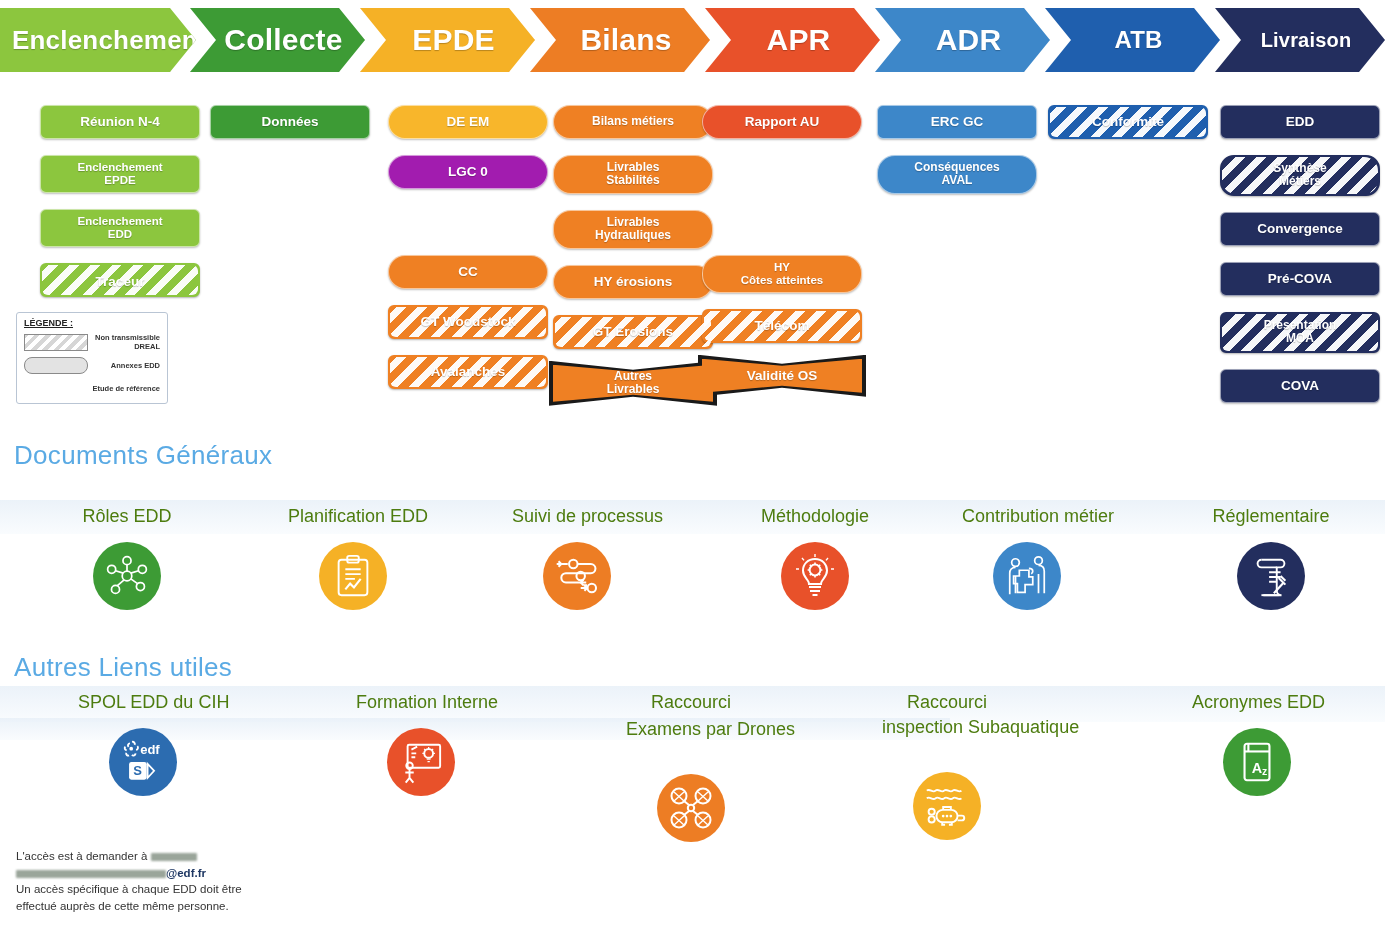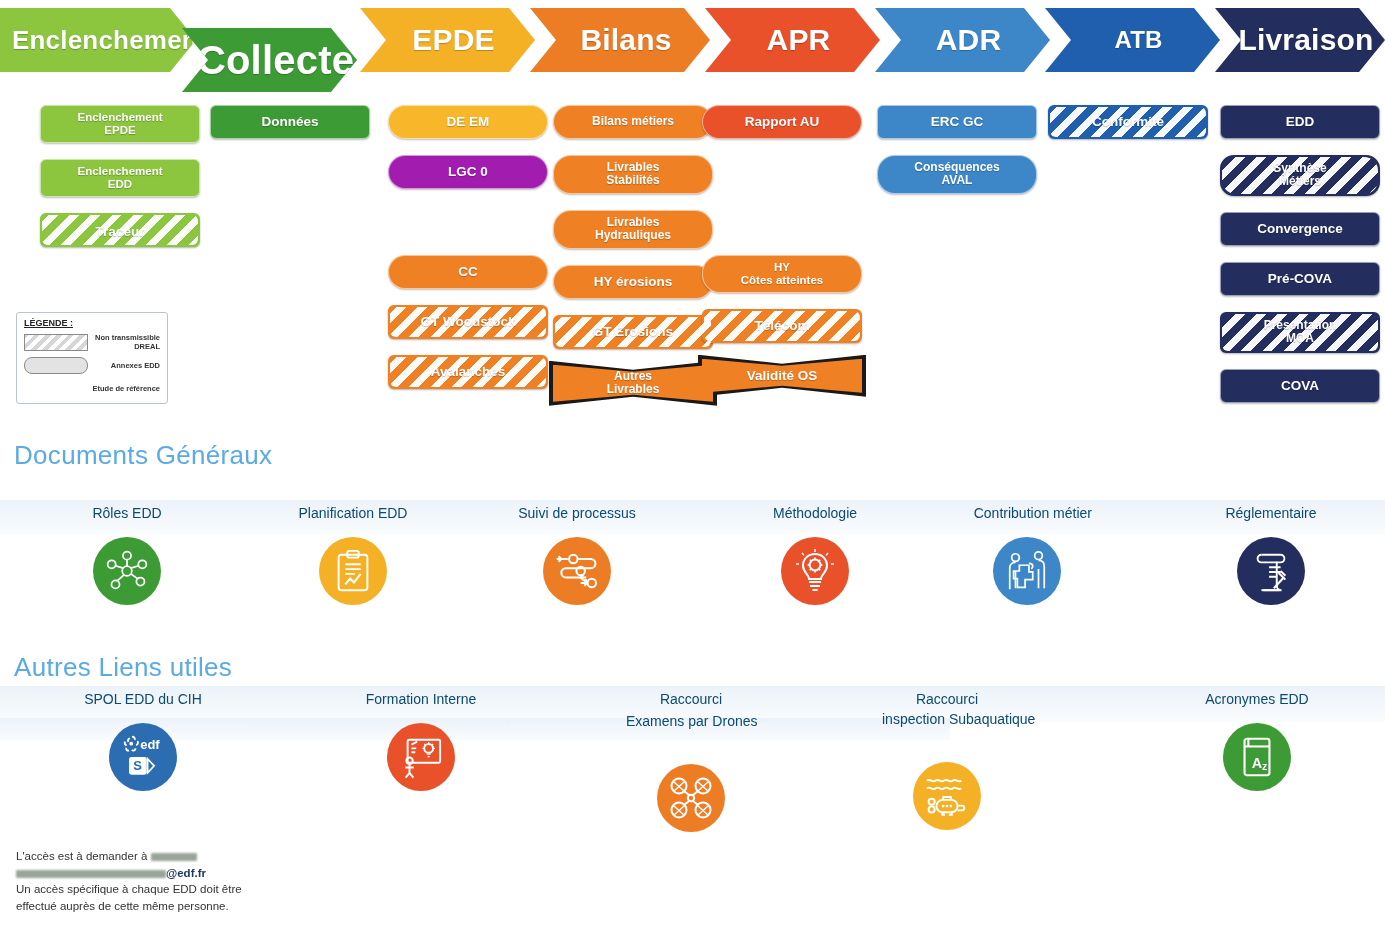--- a/index.html
+++ b/index.html
@@ -67,21 +67,21 @@
   #legend .sw.hatch{border:1px solid #8a8a8a;
         background:repeating-linear-gradient(-45deg,#fff 0 4px,#d6d6d6 4px 8px);}
   #legend .sw.pill{border:1px solid #8a8a8a;border-radius:8px;background:#e3e3e3;}
   #legend .cap{flex:1;text-align:right;font-size:7.5px;color:#333;font-weight:600;}
 
   
   .sec-h{position:absolute;font-size:26px;font-weight:400;color:#5aaae4;letter-spacing:.3px;}
 
   
   .tile{position:absolute;text-align:center;}
-  .tile .cap{font-size:14px;color:#0c4a6e;line-height:1.25;white-space:nowrap;}
+  .tile .cap{font-size:18px;color:#4d7c0f;line-height:1.25;white-space:nowrap;}
   .tile .circ{width:68px;height:68px;border-radius:50%;margin:14px auto 0;
               display:flex;align-items:center;justify-content:center;}
   .tile .circ svg{display:block;}
 
   
   #footer{position:absolute;left:16px;top:848px;width:300px;font-size:11.5px;color:#333;line-height:1.45;}
   #footer .redact{display:inline-block;height:8px;background:#9aa59a;border-radius:1px;vertical-align:middle;
                   filter:blur(1.3px);}
   #footer .r1{width:46px;}
   #footer .r2{width:150px;}
@@ -91,45 +91,48 @@
 <body>
 
 <div class="wm wm1"></div>
 <div class="wm wm2"></div>
 <div class="wm wm3"></div>
 
 <div id="banner">
     <div class="chev first" style="left: 0px; width: 196px; background: rgb(140, 198, 62); font-size: 26px;">
       <span>Enclenchement</span>
     </div>
-    <div class="chev" style="left: 182px; width: 175px; background: rgb(61, 155, 53); font-size: 40px; margin-top: 20px;">
+    <div class="chev" style="left: 190px; width: 175px; background: rgb(61, 155, 53); font-size: 30px;">
       <span>Collecte</span>
     </div>
     <div class="chev" style="left: 360px; width: 175px; background: rgb(245, 177, 38); font-size: 30px;">
       <span>EPDE</span>
     </div>
     <div class="chev" style="left: 530px; width: 180px; background: rgb(237, 125, 36); font-size: 30px;">
       <span>Bilans</span>
     </div>
     <div class="chev" style="left: 705px; width: 175px; background: rgb(232, 81, 42); font-size: 30px;">
       <span>APR</span>
     </div>
     <div class="chev" style="left: 875px; width: 175px; background: rgb(61, 135, 201); font-size: 30px;">
       <span>ADR</span>
     </div>
     <div class="chev" style="left: 1045px; width: 175px; background: rgb(31, 95, 174); font-size: 24px;">
       <span>ATB</span>
     </div>
-    <div class="chev" style="left: 1215px; width: 170px; background: rgb(35, 46, 94); font-size: 30px;">
+    <div class="chev" style="left: 1215px; width: 170px; background: rgb(35, 46, 94); font-size: 20px;">
       <span>Livraison</span>
     </div>
   </div>
 
 <div id="columns">
     <div class="col" style="left: 40px;">
+      <div class="node" style="background: rgb(140, 198, 62);">
+        <span class="lbl" style="color: rgb(255, 255, 255);">Réunion N-4</span>
+      </div>
       <div class="node small tiny" style="background: rgb(140, 198, 62);">
         <span class="lbl" style="color: rgb(255, 255, 255);">Enclenchement<br>EPDE</span>
       </div>
       <div class="node small tiny" style="background: rgb(140, 198, 62);">
         <span class="lbl" style="color: rgb(255, 255, 255);">Enclenchement<br>EDD</span>
       </div>
       <div class="node hatch" style="background: rgb(140, 198, 62); color: rgb(140, 198, 62); align-items: flex-end;">
         <span class="lbl" style="color: rgb(255, 255, 255);">Traceur</span>
       </div>
     </div>

